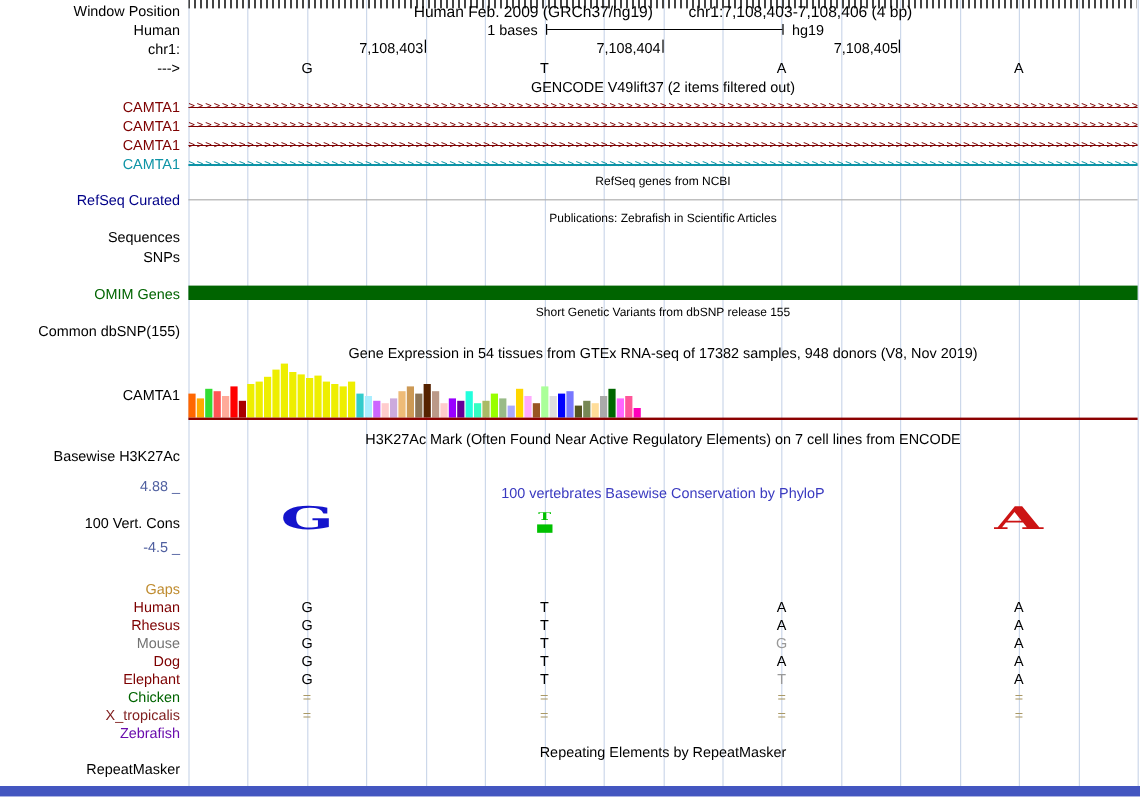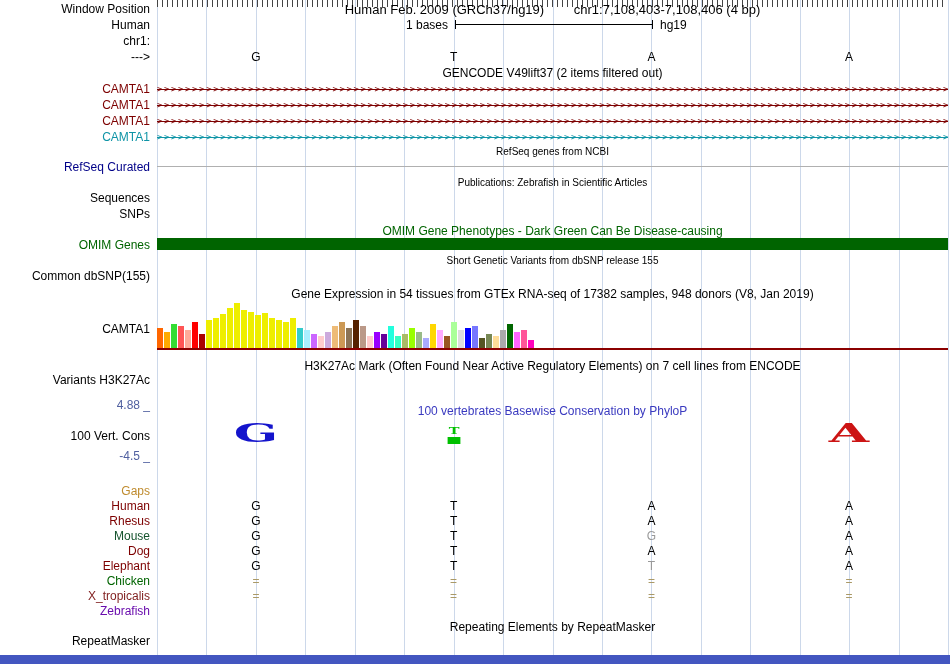--- a/index.html
+++ b/index.html
@@ -89,20 +89,25 @@
     <span>Human Feb. 2009 (GRCh37/hg19)</span>
     <span>chr1:7,108,403-7,108,406 (4 bp)</span>
   </div>
 
   <div class="left-label" style="top:18px">Human</div>
   <span class="abs" style="left:380px;top:18px;width:68px;text-align:right">1 bases</span>
   <div class="scale-bar"></div>
   <span class="abs" style="left:660px;top:18px">hg19</span>
 
   <div class="left-label" style="top:34px">chr1:</div>
+  <div id="coords">
+      <div class="coord" style="left: 254.75px;"><span>7,108,403</span><i class="tick"></i></div>
+      <div class="coord" style="left: 452.5px;"><span>7,108,404</span><i class="tick"></i></div>
+      <div class="coord" style="left: 650.25px;"><span>7,108,405</span><i class="tick"></i></div>
+    </div>
 
   <div class="left-label" style="top:50px">---&gt;</div>
   <div id="header-bases">
       <span class="base-cell" style="left: 255.9px;">G</span>
       <span class="base-cell" style="left: 453.6px;">T</span>
       <span class="base-cell" style="left: 651.4px;">A</span>
       <span class="base-cell" style="left: 849.1px;">A</span>
     </div>
 
   <div class="track-text" style="top:66px">GENCODE V49lift37 (2 items filtered out)</div>
@@ -127,28 +132,27 @@
 
   <div class="track-text small-title" style="top:146px">RefSeq genes from NCBI</div>
   <div class="left-label" style="top:160px;color:var(--navy)">RefSeq Curated</div>
   <div class="refseq-line"></div>
 
   <div class="track-text small-title" style="top:177px">Publications: Zebrafish in Scientific Articles</div>
   <div class="left-label" style="top:191px">Sequences</div>
 
   <div class="left-label" style="top:207px">SNPs</div>
 
-  <div class="track-text" style="top:224px;color:var(--omim-green)">OMIM Gene Phenotypes - Dark Green Can Be Disease-causing</div>
   <div class="left-label" style="top:238px;color:var(--omim-green)">OMIM Genes</div>
   <div class="omim-bar"></div>
 
   <div class="track-text small-title" style="top:255px">Short Genetic Variants from dbSNP release 155</div>
   <div class="left-label" style="top:269px">Common dbSNP(155)</div>
 
-  <div class="track-text" style="top:287px">Gene Expression in 54 tissues from GTEx RNA-seq of 17382 samples, 948 donors (V8, Jan 2019)</div>
+  <div class="track-text" style="top:287px">Gene Expression in 54 tissues from GTEx RNA-seq of 17382 samples, 948 donors (V8, Nov 2019)</div>
   <div class="left-label" style="top:322px">CAMTA1</div>
   <div id="gtex-bars">
       <div class="gtex-bar" style="left: 0px; height: 20px; background: rgb(255, 102, 0);"></div>
       <div class="gtex-bar" style="left: 7px; height: 16px; background: rgb(255, 170, 0);"></div>
       <div class="gtex-bar" style="left: 14px; height: 24px; background: rgb(51, 221, 51);"></div>
       <div class="gtex-bar" style="left: 21px; height: 22px; background: rgb(255, 85, 85);"></div>
       <div class="gtex-bar" style="left: 28px; height: 18px; background: rgb(255, 170, 153);"></div>
       <div class="gtex-bar" style="left: 35px; height: 26px; background: rgb(255, 0, 0);"></div>
       <div class="gtex-bar" style="left: 42px; height: 14px; background: rgb(170, 0, 0);"></div>
       <div class="gtex-bar" style="left: 49px; height: 28px; background: rgb(238, 238, 0);"></div>
@@ -195,21 +199,21 @@
       <div class="gtex-bar" style="left: 336px; height: 12px; background: rgb(255, 221, 153);"></div>
       <div class="gtex-bar" style="left: 343px; height: 18px; background: rgb(170, 170, 170);"></div>
       <div class="gtex-bar" style="left: 350px; height: 24px; background: rgb(0, 102, 0);"></div>
       <div class="gtex-bar" style="left: 357px; height: 16px; background: rgb(255, 102, 255);"></div>
       <div class="gtex-bar" style="left: 364px; height: 18px; background: rgb(255, 85, 153);"></div>
       <div class="gtex-bar" style="left: 371px; height: 8px; background: rgb(255, 0, 187);"></div>
     </div>
   <div class="gtex-baseline"></div>
 
   <div class="track-text" style="top:359px">H3K27Ac Mark (Often Found Near Active Regulatory Elements) on 7 cell lines from ENCODE</div>
-  <div class="left-label" style="top:373px">Variants H3K27Ac</div>
+  <div class="left-label" style="top:373px">Basewise H3K27Ac</div>
 
   <div class="left-label value-blue" style="top:398px">4.88 _</div>
   <div class="track-text title-blue" style="top:404px">100 vertebrates Basewise Conservation by PhyloP</div>
   <div class="left-label" style="top:429px">100 Vert. Cons</div>
   <div id="phylop-glyphs">
       <span class="phylop-glyph large" style="left: 255.9px; color: rgb(20, 20, 204);">G</span>
       <span class="phylop-glyph small" style="left: 453.6px; color: rgb(0, 192, 0);">T</span>
       <span class="phylop-glyph large" style="left: 849.1px; color: rgb(204, 20, 20);">A</span>
     </div>
   <div class="left-label value-blue" style="top:449px">-4.5 _</div>
@@ -224,21 +228,21 @@
         <span class="base-cell" style="left: 849.1px; color: rgb(0, 0, 0);">A</span>
       </div>
       <div class="align-row" style="top: 514px;">
         <div class="left-label" style="color: rgb(125, 0, 0);">Rhesus</div>
         <span class="base-cell" style="left: 255.9px; color: rgb(0, 0, 0);">G</span>
         <span class="base-cell" style="left: 453.6px; color: rgb(0, 0, 0);">T</span>
         <span class="base-cell" style="left: 651.4px; color: rgb(0, 0, 0);">A</span>
         <span class="base-cell" style="left: 849.1px; color: rgb(0, 0, 0);">A</span>
       </div>
       <div class="align-row" style="top: 529px;">
-        <div class="left-label" style="color: #14532d;">Mouse</div>
+        <div class="left-label" style="color: #737373;">Mouse</div>
         <span class="base-cell" style="left: 255.9px; color: rgb(0, 0, 0);">G</span>
         <span class="base-cell" style="left: 453.6px; color: rgb(0, 0, 0);">T</span>
         <span class="base-cell" style="left: 651.4px; color: rgb(153, 153, 153);">G</span>
         <span class="base-cell" style="left: 849.1px; color: rgb(0, 0, 0);">A</span>
       </div>
       <div class="align-row" style="top: 544px;">
         <div class="left-label" style="color: rgb(125, 0, 0);">Dog</div>
         <span class="base-cell" style="left: 255.9px; color: rgb(0, 0, 0);">G</span>
         <span class="base-cell" style="left: 453.6px; color: rgb(0, 0, 0);">T</span>
         <span class="base-cell" style="left: 651.4px; color: rgb(0, 0, 0);">A</span>

